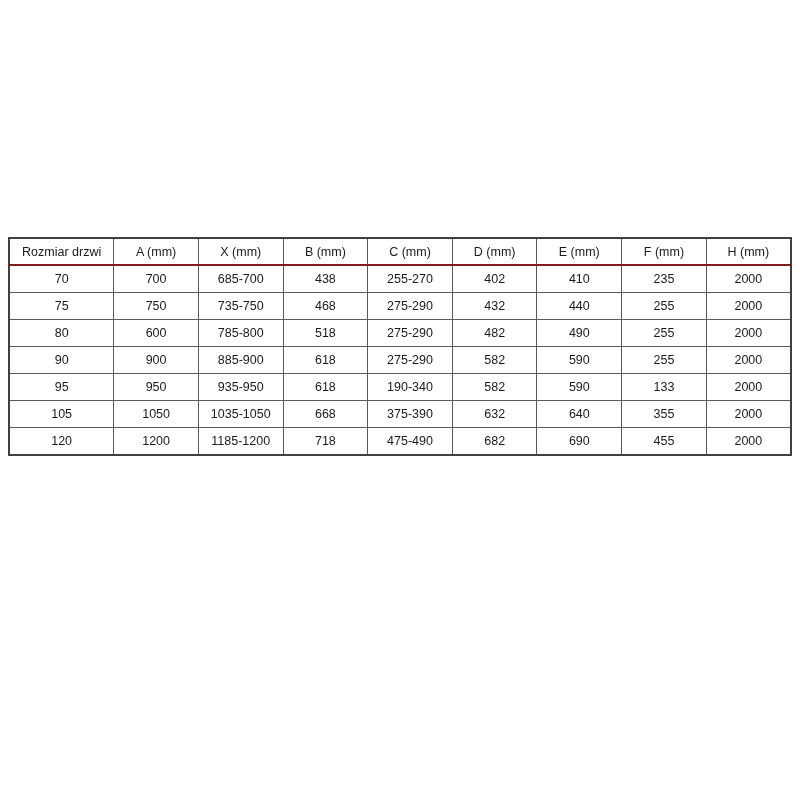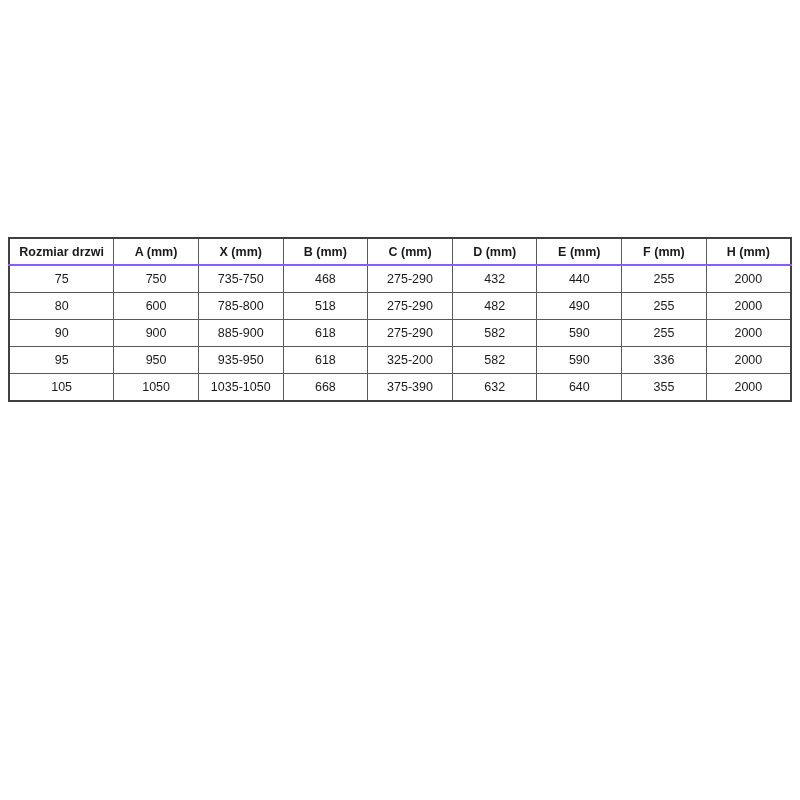--- a/index.html
+++ b/index.html
@@ -37,22 +37,22 @@
     text-align: center;
     vertical-align: middle;
     padding: 0;
     height: 26px;
     font-size: 12.5px;
     color: #1a1a1a;
     white-space: nowrap;
     overflow: hidden;
   }
   table.dim-table thead th {
-    font-weight: bold;
-    border-bottom: 2px solid #8b5cf6;
+    font-weight: normal;
+    border-bottom: 2px solid #7f1d1d;
     height: 25px;
     border-radius: 8px;
   }
 </style>
 </head>
 <body>
 
 <div class="page">
   <div class="table-wrap">
     <table class="dim-table">
@@ -74,20 +74,31 @@
             <th>X (mm)</th>
             <th>B (mm)</th>
             <th>C (mm)</th>
             <th>D (mm)</th>
             <th>E (mm)</th>
             <th>F (mm)</th>
             <th>H (mm)</th>
           </tr>
       </thead>
       <tbody id="table-body">
+          <tr>
+            <td>70</td>
+            <td>700</td>
+            <td>685-700</td>
+            <td>438</td>
+            <td>255-270</td>
+            <td>402</td>
+            <td>410</td>
+            <td>235</td>
+            <td>2000</td>
+          </tr>
           <tr>
             <td>75</td>
             <td>750</td>
             <td>735-750</td>
             <td>468</td>
             <td>275-290</td>
             <td>432</td>
             <td>440</td>
             <td>255</td>
             <td>2000</td>
@@ -112,33 +123,44 @@
             <td>582</td>
             <td>590</td>
             <td>255</td>
             <td>2000</td>
           </tr>
           <tr>
             <td>95</td>
             <td>950</td>
             <td>935-950</td>
             <td>618</td>
-            <td>325-200</td>
+            <td>190-340</td>
             <td>582</td>
             <td>590</td>
-            <td>336</td>
+            <td>133</td>
             <td>2000</td>
           </tr>
           <tr>
             <td>105</td>
             <td>1050</td>
             <td>1035-1050</td>
             <td>668</td>
             <td>375-390</td>
             <td>632</td>
             <td>640</td>
             <td>355</td>
             <td>2000</td>
           </tr>
+          <tr>
+            <td>120</td>
+            <td>1200</td>
+            <td>1185-1200</td>
+            <td>718</td>
+            <td>475-490</td>
+            <td>682</td>
+            <td>690</td>
+            <td>455</td>
+            <td>2000</td>
+          </tr>
         </tbody>
     </table>
   </div>
 </div>
 
 </body></html>

